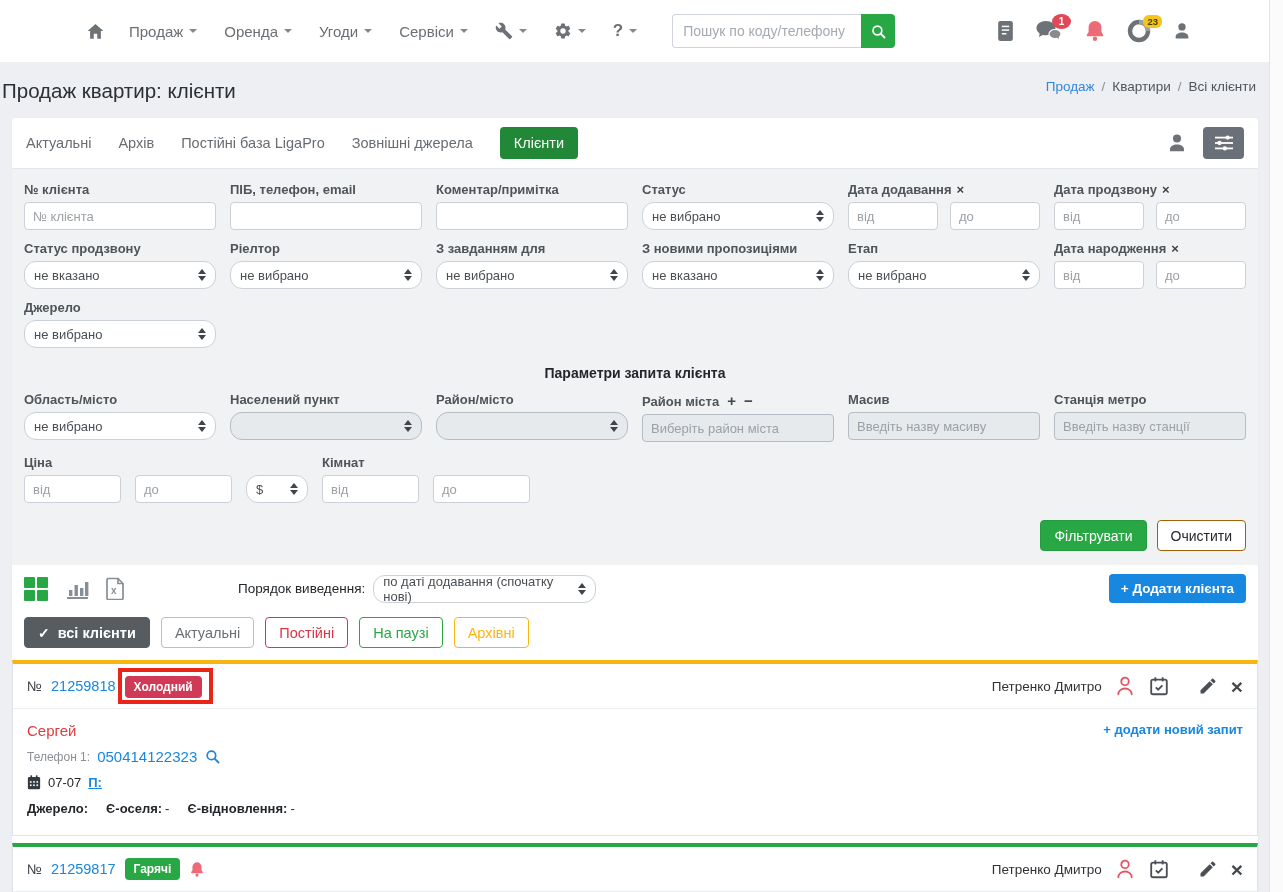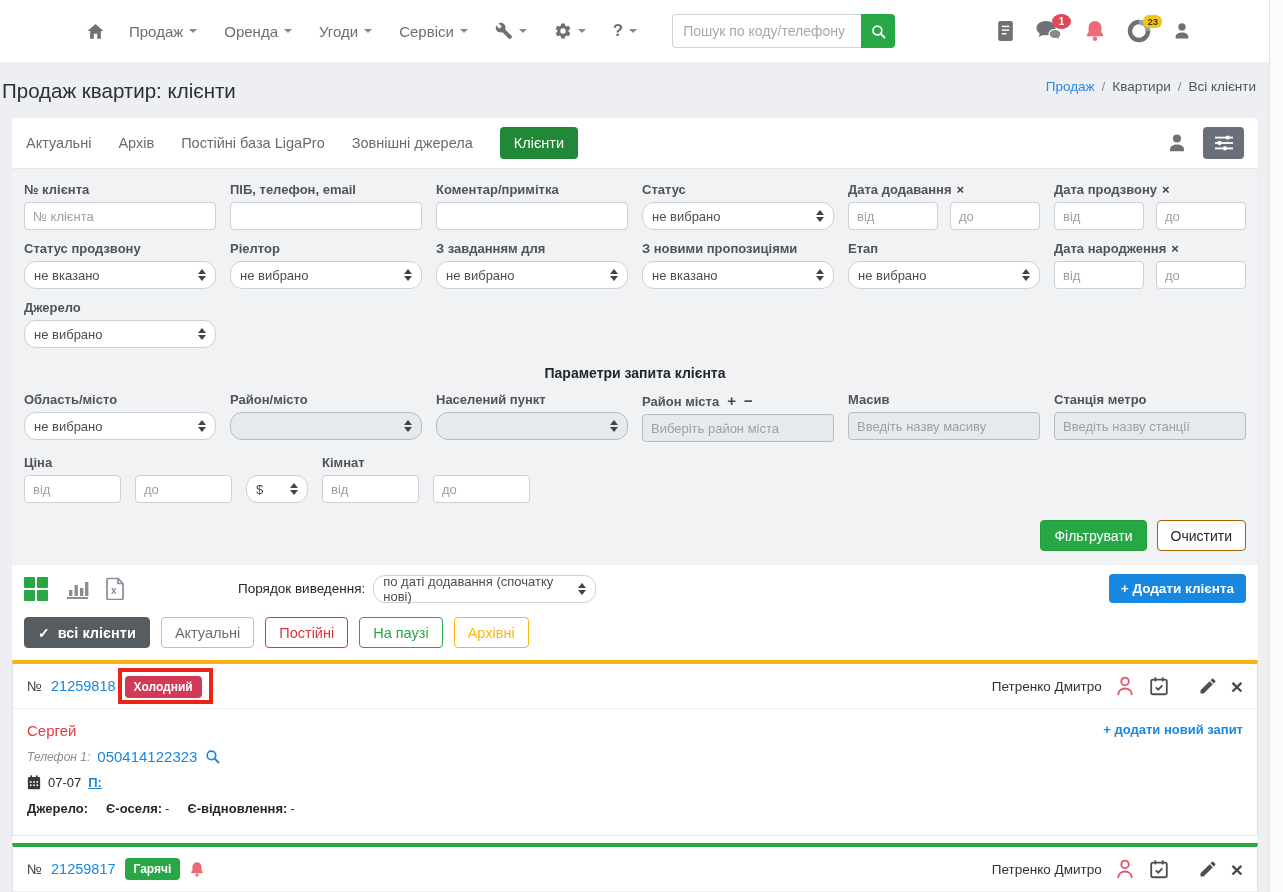--- a/index.html
+++ b/index.html
@@ -86,21 +86,21 @@
   .badge-hot{background:#28a745}
   .badge-wrap{position:relative;display:inline-block}
   .annotation-box{position:absolute;left:-7px;right:-11px;top:-9px;bottom:-9px;border:4px solid #ea2418;z-index:5;pointer-events:none}
   .head-right{margin-left:auto;display:flex;align-items:center;gap:13px}
   .agent-name{font-size:13.5px;color:#2f3337}
   .gap-left{margin-left:15px}
   .close-x{font-size:21px;font-weight:700;color:#45494e;line-height:1;cursor:pointer}
   .card-body{position:relative;padding:11px 14px 19px;min-height:96px}
   .cname{color:#dd3b41;font-size:15px;margin:2px 0 9px}
   .phone-line{display:flex;align-items:center;gap:7px;margin-bottom:10px}
-  .phone-label{font-style:italic;color:#8a9096;font-size:12px}
+  .phone-label{color:#8a9096;font-size:12px}
   .phone-num{color:#1787e0;font-size:15px;cursor:pointer}
   .date-line{display:flex;align-items:flex-end;gap:7px;margin-bottom:11px;font-size:13px;color:#23272b}
   .p-link{color:#1787e0;font-weight:700;text-decoration:underline;font-size:13px;cursor:pointer}
   .source-line{font-size:13px;color:#23272b;font-weight:700;display:flex;gap:18px}
   .source-line .val{font-weight:400;margin-left:3px}
   .add-request{position:absolute;top:13px;right:14px;color:#1787e0;font-weight:700;font-size:13px;cursor:pointer}
   
   .scroll-strip{position:absolute;top:0;right:0;width:13px;height:892px;background:#fbfbfc;border-left:1px solid #e2e4e6;z-index:20}
 </style>
 </head>
@@ -343,31 +343,31 @@
           <label><span>Область/місто</span></label>
           <div class="fselect">
               <span>не вибрано</span>
               <span class="updown">
                 <i class="up"></i>
                 <i class="dn"></i>
               </span>
             </div>
         </div>
         <div class="fcell">
-          <label><span>Район/місто</span></label>
+          <label><span>Населений пункт</span></label>
           <div class="fselect disabled">
               <span></span>
               <span class="updown">
                 <i class="up"></i>
                 <i class="dn"></i>
               </span>
             </div>
         </div>
         <div class="fcell">
-          <label><span>Населений пункт</span></label>
+          <label><span>Район/місто</span></label>
           <div class="fselect disabled">
               <span></span>
               <span class="updown">
                 <i class="up"></i>
                 <i class="dn"></i>
               </span>
             </div>
         </div>
         <div class="fcell">
           <label><span>Район міста</span><span class="plusminus">+</span><span class="plusminus">−</span></label>

